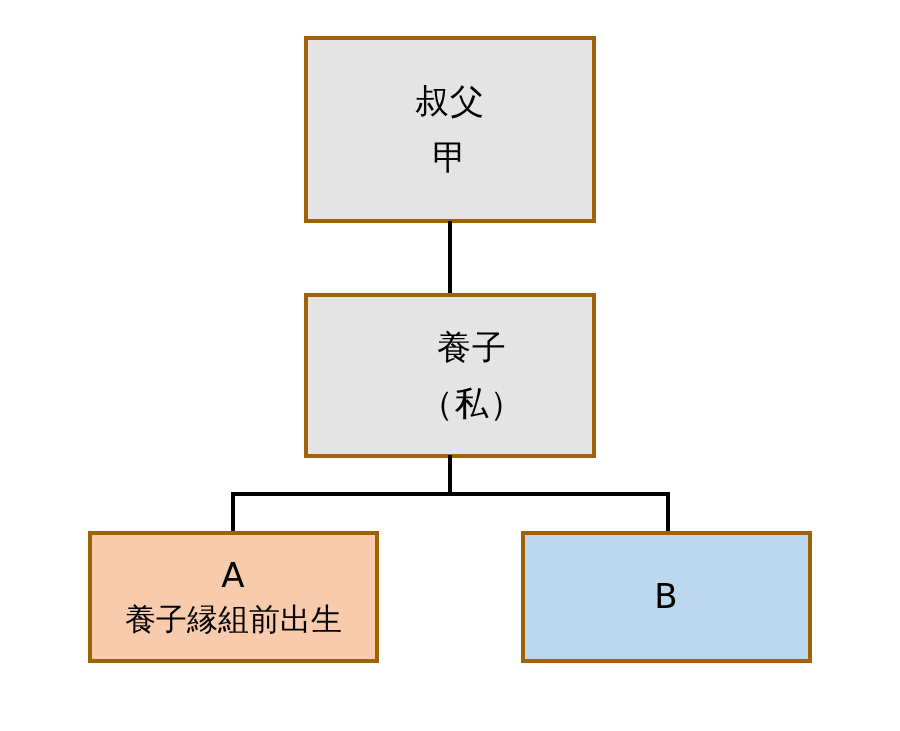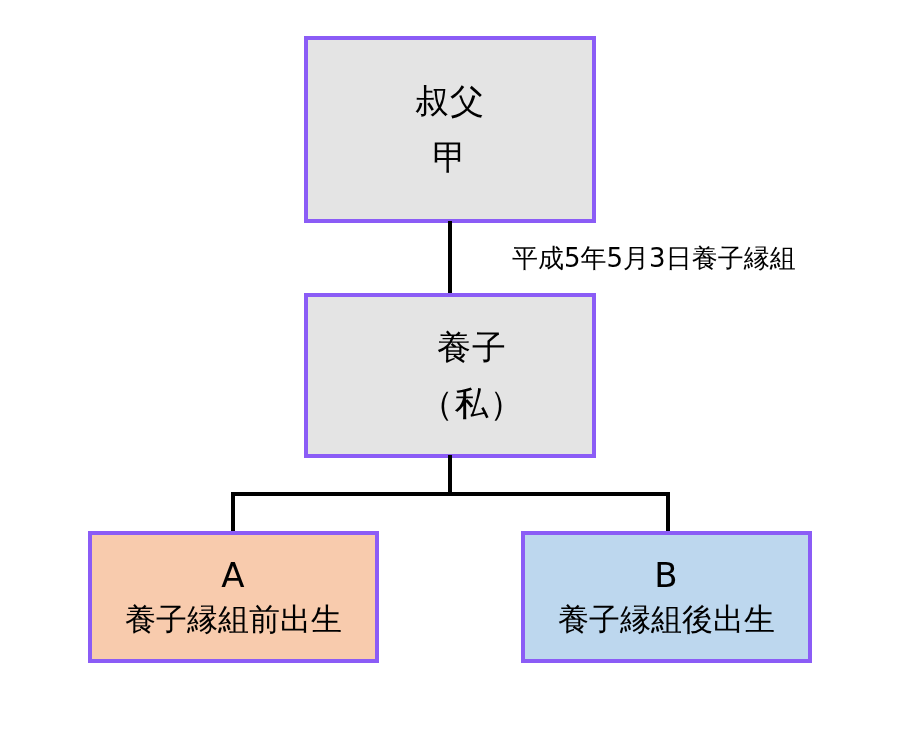--- a/index.html
+++ b/index.html
@@ -29,21 +29,21 @@
     position: absolute;
     background: #000000;
   }
   .line-v { width: 4px; }
   .line-h { height: 4px; }
 
   
   .node {
     position: absolute;
     box-sizing: border-box;
-    border: 4px solid #8b5cf6;
+    border: 4px solid #a16207;
     display: flex;
     flex-direction: column;
     align-items: center;
     justify-content: center;
     text-align: center;
     line-height: 1.05;
   }
   .node .node-line {
     display: block;
     white-space: nowrap;
@@ -106,35 +106,33 @@
 
 <div id="diagram-canvas">
 
   <div class="node node-gray" id="node-uncle">
     <span class="node-line first">叔父</span>
     <span class="node-line second">甲</span>
   </div>
 
   <div class="line line-v" id="connector-adoption"></div>
 
-  <div id="adoption-note">平成5年5月3日養子縁組</div>
 
   <div class="node node-gray" id="node-self">
     <span class="node-line first">養子</span>
     <span class="node-line second">（私）</span>
   </div>
 
   <div class="line line-v" id="connector-self-down"></div>
   <div class="line line-h" id="connector-sibling-bar"></div>
   <div class="line line-v" id="connector-child-a"></div>
   <div class="line line-v" id="connector-child-b"></div>
 
   <div class="node node-child node-orange" id="node-child-a">
     <span class="node-line label-letter">A</span>
     <span class="node-line label-desc">養子縁組前出生</span>
   </div>
 
   <div class="node node-child node-blue" id="node-child-b">
     <span class="node-line label-letter">B</span>
-    <span class="node-line label-desc">養子縁組後出生</span>
   </div>
 
 </div>
 
 </body></html>

